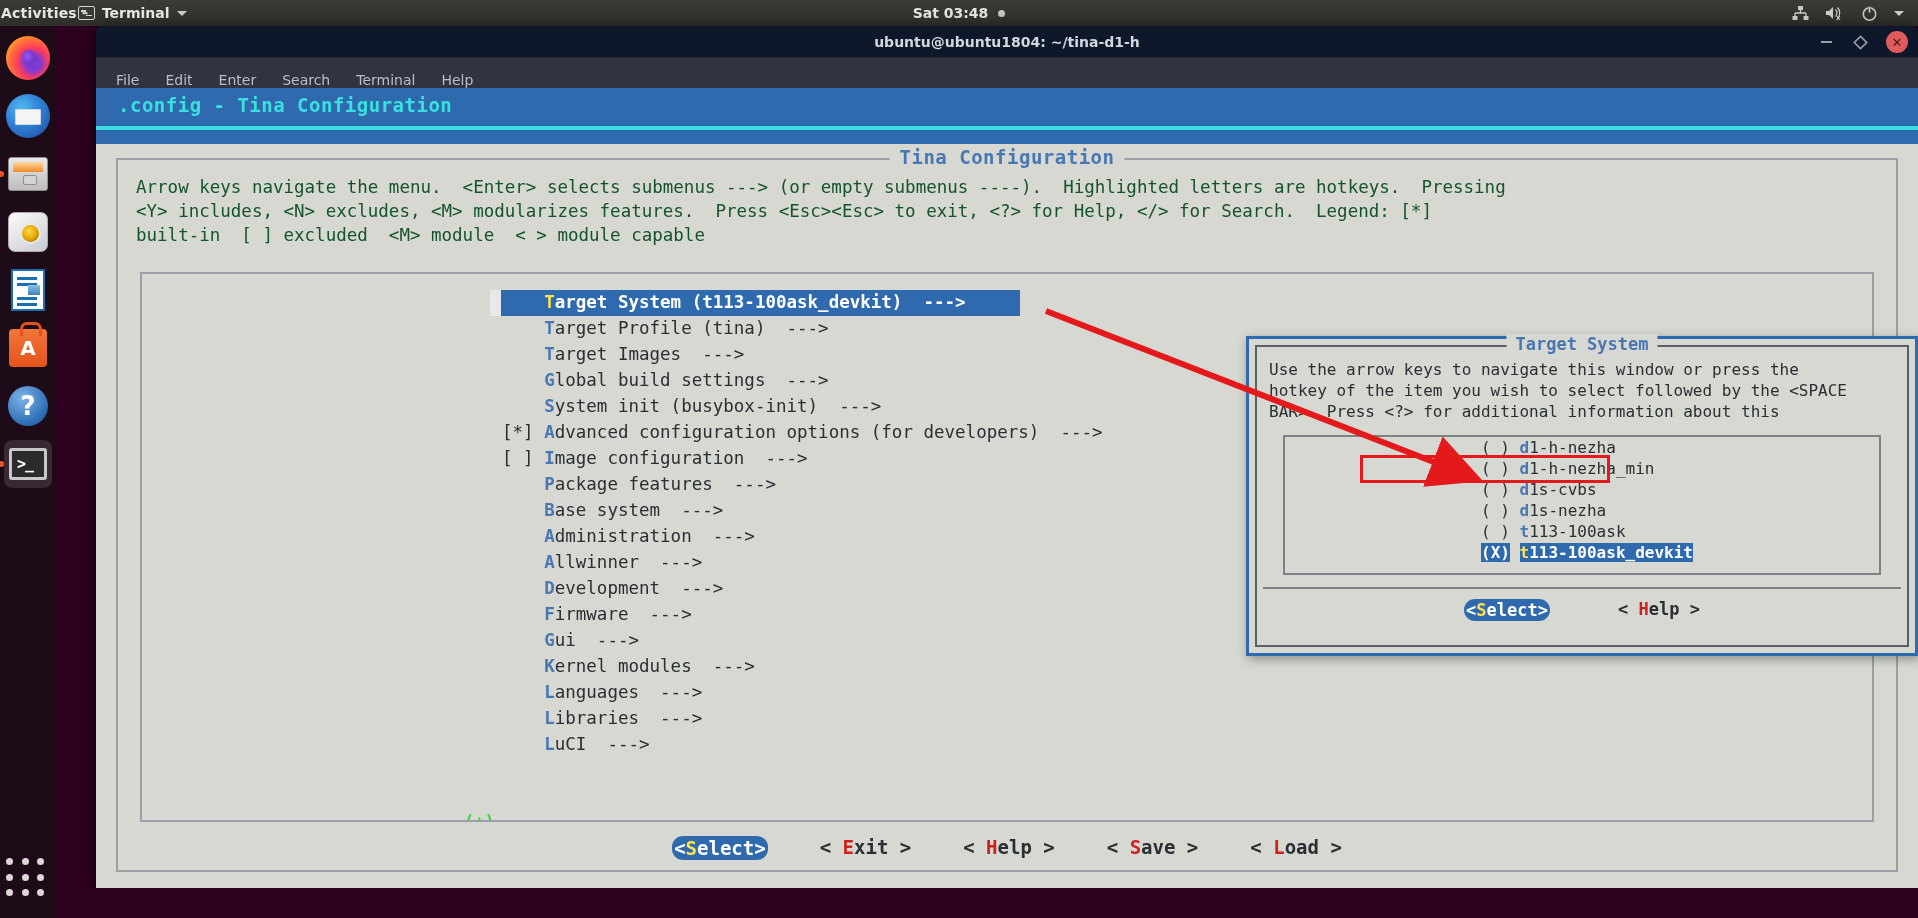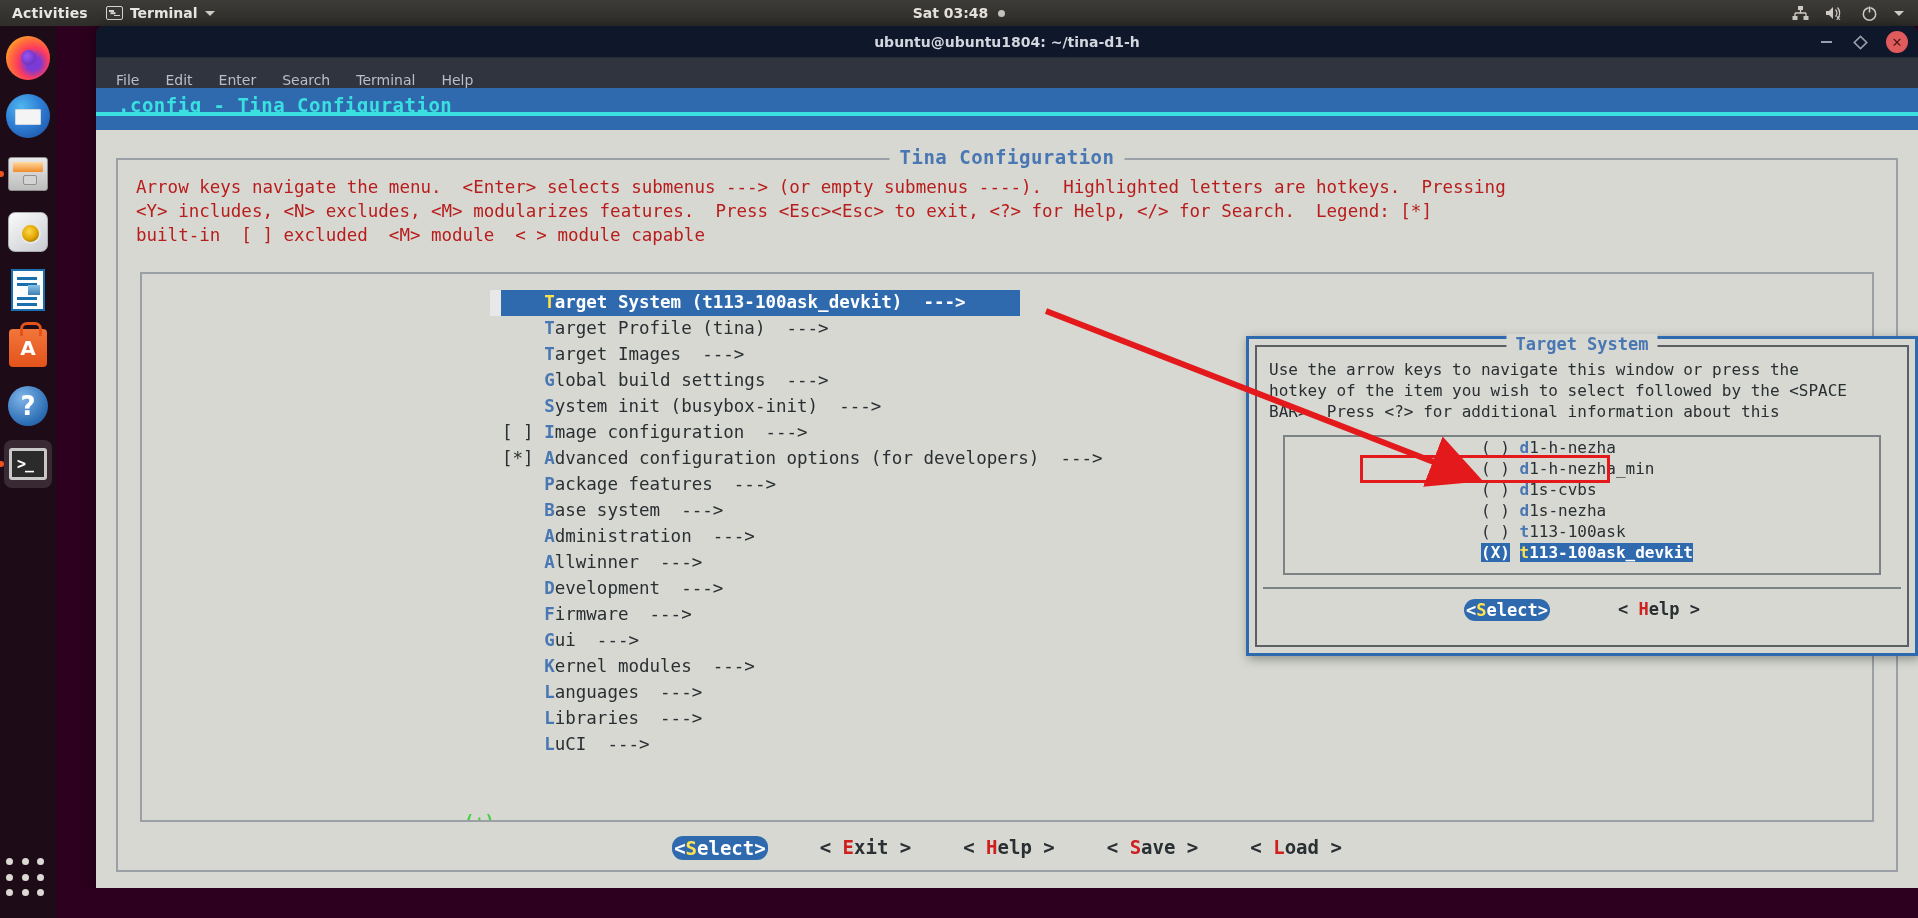--- a/index.html
+++ b/index.html
@@ -13,21 +13,21 @@
 
   
   .topbar {
     position: absolute; top: 0; left: 0; width: 1918px; height: 26px;
     background: linear-gradient(to bottom, #3c3b37 0%, #2f2e2b 100%);
     color: #e6e3de;
     font-family: "DejaVu Sans", sans-serif;
     font-size: 14px; font-weight: bold;
     display: flex; align-items: center;
   }
-  .topbar-left { display: flex; align-items: center; padding-left: 12px; gap: 18px; }
+  .topbar-left { display: flex; align-items: center; padding-left: 1px; gap: 1px; }
   .activities { color: #e8e6e3; letter-spacing: .2px; }
   .app-menu { display: flex; align-items: center; gap: 7px; color: #e8e6e3; }
   .mini-term {
     width: 17px; height: 14px; border: 1.6px solid #d7d3ce; border-radius: 2px;
     background: #3a3935; position: relative; display: inline-block;
   }
   .mini-term::before {
     content: ""; position: absolute; left: 2px; top: 3px;
     width: 5px; height: 1.6px; background: #d7d3ce;
     box-shadow: 1.5px 2.2px 0 0 #d7d3ce;
@@ -183,21 +183,21 @@
     position: absolute; top: 62px; left: 0; right: 0; bottom: 0;
     background: #d6d8d1;
     font-family: "DejaVu Sans Mono", monospace;
   }
 
   
   .dlg-title-bar {
     background: #2f69ae; color: #3ae0e0;
     font: bold 19px "DejaVu Sans Mono", monospace;
     padding: 6px 0 6px 22px; letter-spacing: .5px;
-    height: 24px;
+    height: 38px;
   }
   .dlg-hr { height: 4px; background: #3ae0e0; }
   .dlg-blue-gap { height: 14px; background: #2f69ae; }
 
   
   .main-area {
     position: absolute; top: 56px; left: 0; right: 0; bottom: 0;
     background: #d6d8d1; padding: 0;
   }
   
@@ -205,21 +205,21 @@
     position: absolute; left: 20px; right: 20px; top: 14px; bottom: 16px;
     border: 2px solid #9aa0a6;
   }
   .frame-title {
     position: absolute; top: -14px; left: 50%; transform: translateX(-50%);
     background: #d6d8d1; padding: 0 10px; color: #4977b3;
     font: bold 19px "DejaVu Sans Mono", monospace; letter-spacing: .5px;
     white-space: nowrap;
   }
   .help-text {
-    padding: 16px 18px 6px 18px; color: #b91c1c;
+    padding: 16px 18px 6px 18px; color: #14532d;
     font: 17.5px/1.37 "DejaVu Sans Mono", monospace; white-space: pre-wrap;
   }
   
   .menu-box {
     position: absolute; left: 22px; right: 22px; top: 112px; bottom: 48px;
     border: 2px solid #9aa0a6; border-right: none;
     background: #d6d8d1; overflow: hidden;
   }
   .menu-box::after {
     content: ""; position: absolute; right: 0; top: -2px; bottom: -2px; width: 2px;
@@ -433,22 +433,22 @@
 &lt;Y&gt; includes, &lt;N&gt; excludes, &lt;M&gt; modularizes features.  Press &lt;Esc&gt;&lt;Esc&gt; to exit, &lt;?&gt; for Help, &lt;/&gt; for Search.  Legend: [*]
 built-in  [ ] excluded  &lt;M&gt; module  &lt; &gt; module capable</div>
 
           <div class="menu-box">
             <div class="menu-list" id="menu-list">
                 <div class="menu-row selected"><div class="sel-bg"></div><div class="cursor-block"></div><span class="rowtext"><span class="prefix">    </span><span class="hot">T</span><span>arget System (t113-100ask_devkit)  ---&gt;</span></span></div>
                 <div class="menu-row"><span class="rowtext"><span class="prefix">    </span><span class="hot">T</span><span>arget Profile (tina)  ---&gt;</span></span></div>
                 <div class="menu-row"><span class="rowtext"><span class="prefix">    </span><span class="hot">T</span><span>arget Images  ---&gt;</span></span></div>
                 <div class="menu-row"><span class="rowtext"><span class="prefix">    </span><span class="hot">G</span><span>lobal build settings  ---&gt;</span></span></div>
                 <div class="menu-row"><span class="rowtext"><span class="prefix">    </span><span class="hot">S</span><span>ystem init (busybox-init)  ---&gt;</span></span></div>
+                <div class="menu-row"><span class="rowtext"><span class="prefix">[*] </span><span class="hot">A</span><span>dvanced configuration options (for developers)  ---&gt;</span></span></div>
                 <div class="menu-row"><span class="rowtext"><span class="prefix">[ ] </span><span class="hot">I</span><span>mage configuration  ---&gt;</span></span></div>
-                <div class="menu-row"><span class="rowtext"><span class="prefix">[*] </span><span class="hot">A</span><span>dvanced configuration options (for developers)  ---&gt;</span></span></div>
                 <div class="menu-row"><span class="rowtext"><span class="prefix">    </span><span class="hot">P</span><span>ackage features  ---&gt;</span></span></div>
                 <div class="menu-row"><span class="rowtext"><span class="prefix">    </span><span class="hot">B</span><span>ase system  ---&gt;</span></span></div>
                 <div class="menu-row"><span class="rowtext"><span class="prefix">    </span><span class="hot">A</span><span>dministration  ---&gt;</span></span></div>
                 <div class="menu-row"><span class="rowtext"><span class="prefix">    </span><span class="hot">A</span><span>llwinner  ---&gt;</span></span></div>
                 <div class="menu-row"><span class="rowtext"><span class="prefix">    </span><span class="hot">D</span><span>evelopment  ---&gt;</span></span></div>
                 <div class="menu-row"><span class="rowtext"><span class="prefix">    </span><span class="hot">F</span><span>irmware  ---&gt;</span></span></div>
                 <div class="menu-row"><span class="rowtext"><span class="prefix">    </span><span class="hot">G</span><span>ui  ---&gt;</span></span></div>
                 <div class="menu-row"><span class="rowtext"><span class="prefix">    </span><span class="hot">K</span><span>ernel modules  ---&gt;</span></span></div>
                 <div class="menu-row"><span class="rowtext"><span class="prefix">    </span><span class="hot">L</span><span>anguages  ---&gt;</span></span></div>
                 <div class="menu-row"><span class="rowtext"><span class="prefix">    </span><span class="hot">L</span><span>ibraries  ---&gt;</span></span></div>

